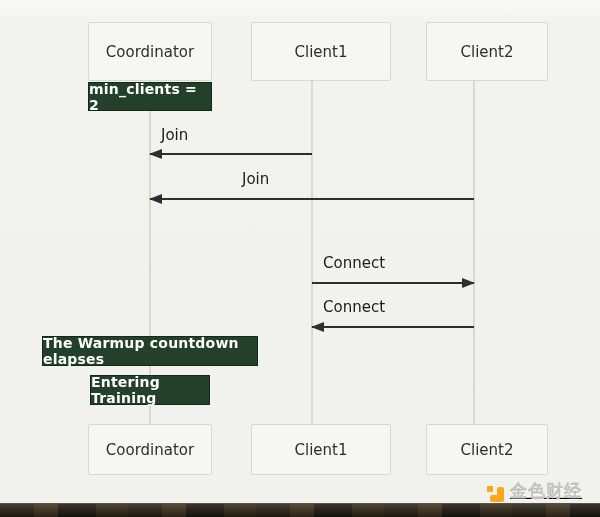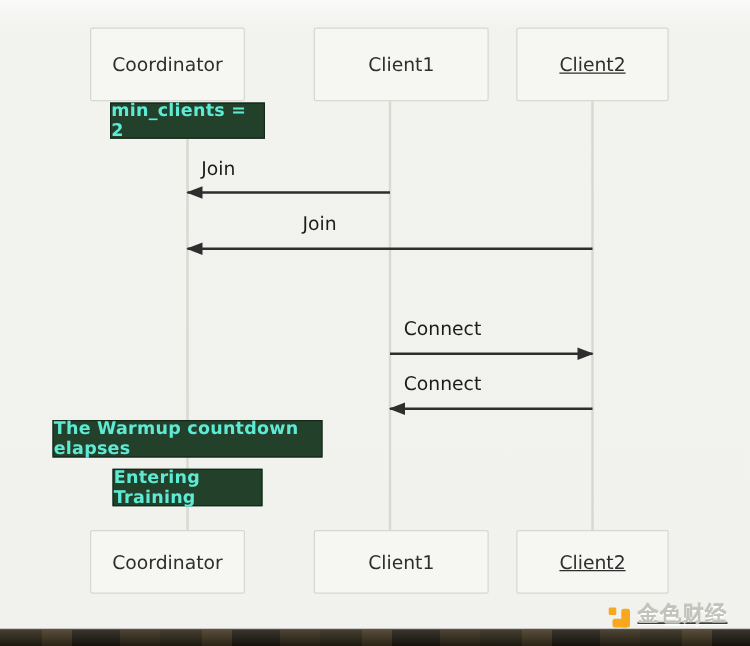--- a/index.html
+++ b/index.html
@@ -20,31 +20,31 @@
     position:absolute;
     box-sizing:border-box;
     background:#f6f6f3;
     border:1px solid #d8d8d2;
     border-radius:2px;
     display:flex;align-items:center;justify-content:center;
     font-size:15px;color:#2e2e2e;
   }
   .actor-top{top:22px;height:59px;}
   .actor-bottom{top:424px;height:51px;}
-  .actor-coordinator{left:72px;width:124px;}
+  .actor-coordinator{left:88px;width:124px;}
   .actor-client1{left:251px;width:140px;}
-  .actor-client2{left:413px;width:122px;text-decoration:underline;}
+  .actor-client2{left:426px;width:122px;}
   
   .note{
     position:absolute;
     box-sizing:border-box;
     background:#23402b;
     border:1px solid #15291b;
     display:flex;align-items:center;justify-content:center;
-    font-size:14px;font-weight:600;color:#5eead4;
+    font-size:14px;font-weight:600;color:#ffffff;
     letter-spacing:0.2px;
   }
   
   .msg-label{
     position:absolute;
     width:140px;text-align:left;
     font-size:15px;color:#1c1c1c;
   }
   
   .arrow{

